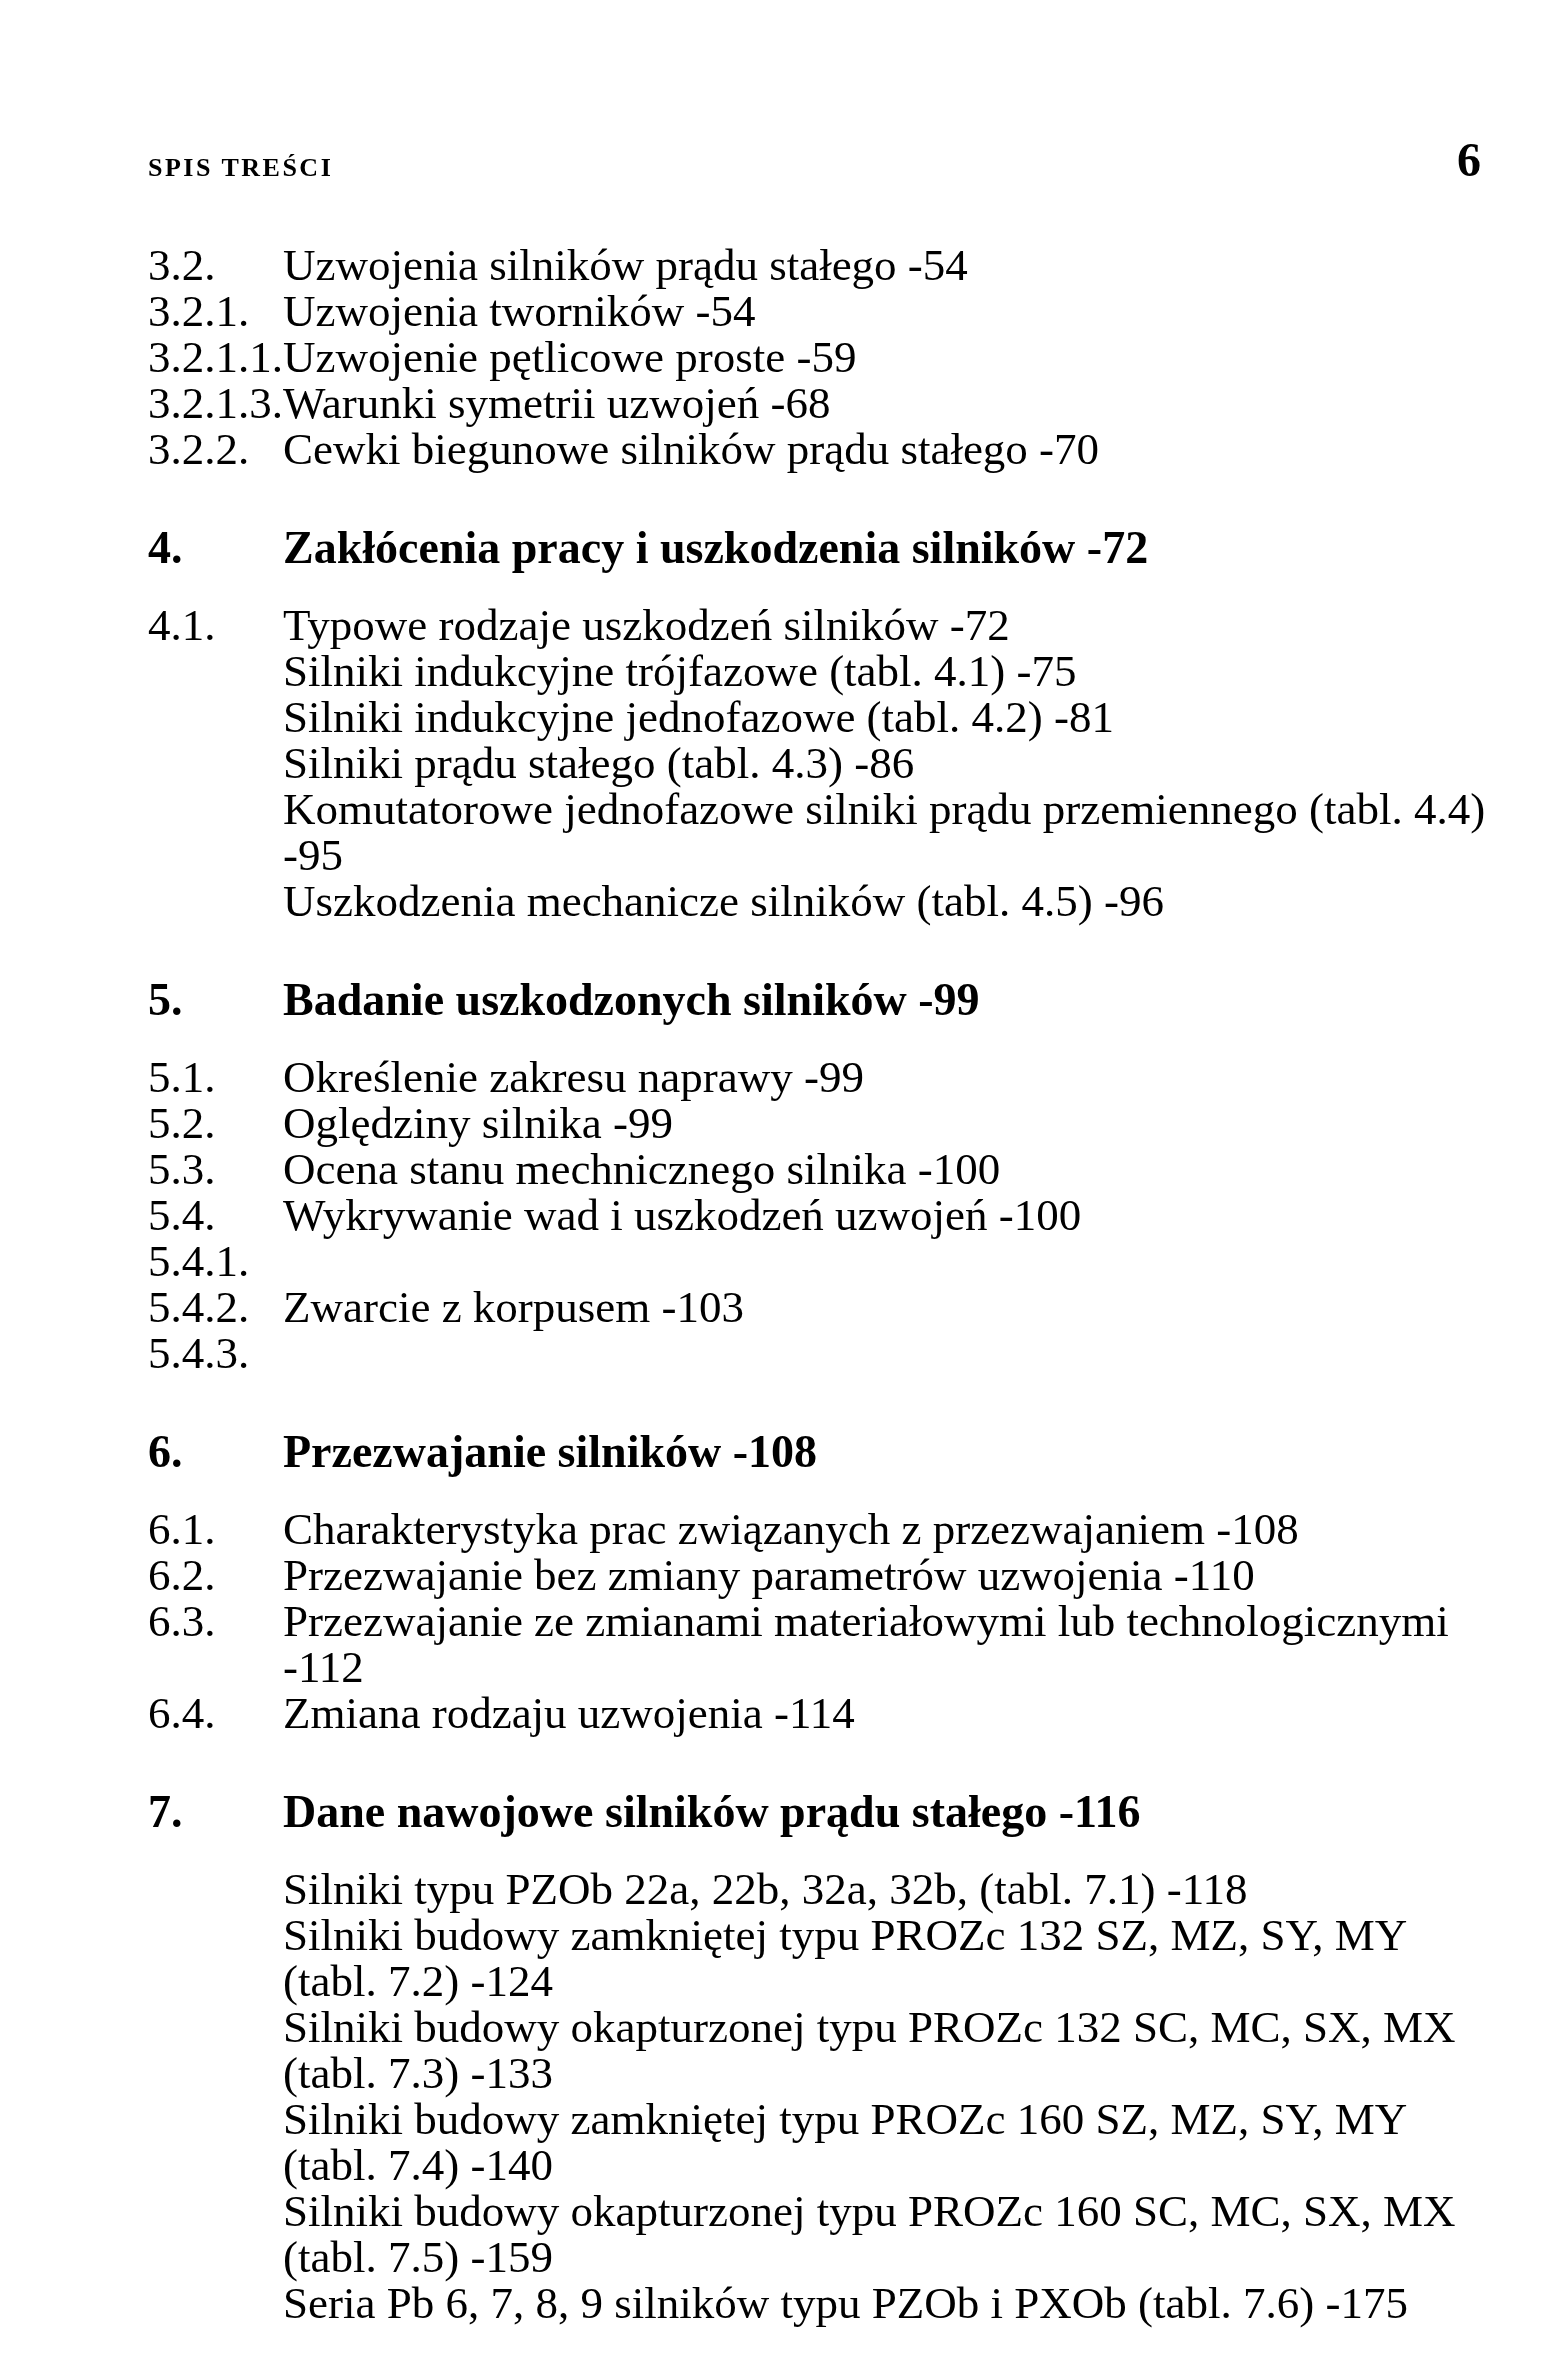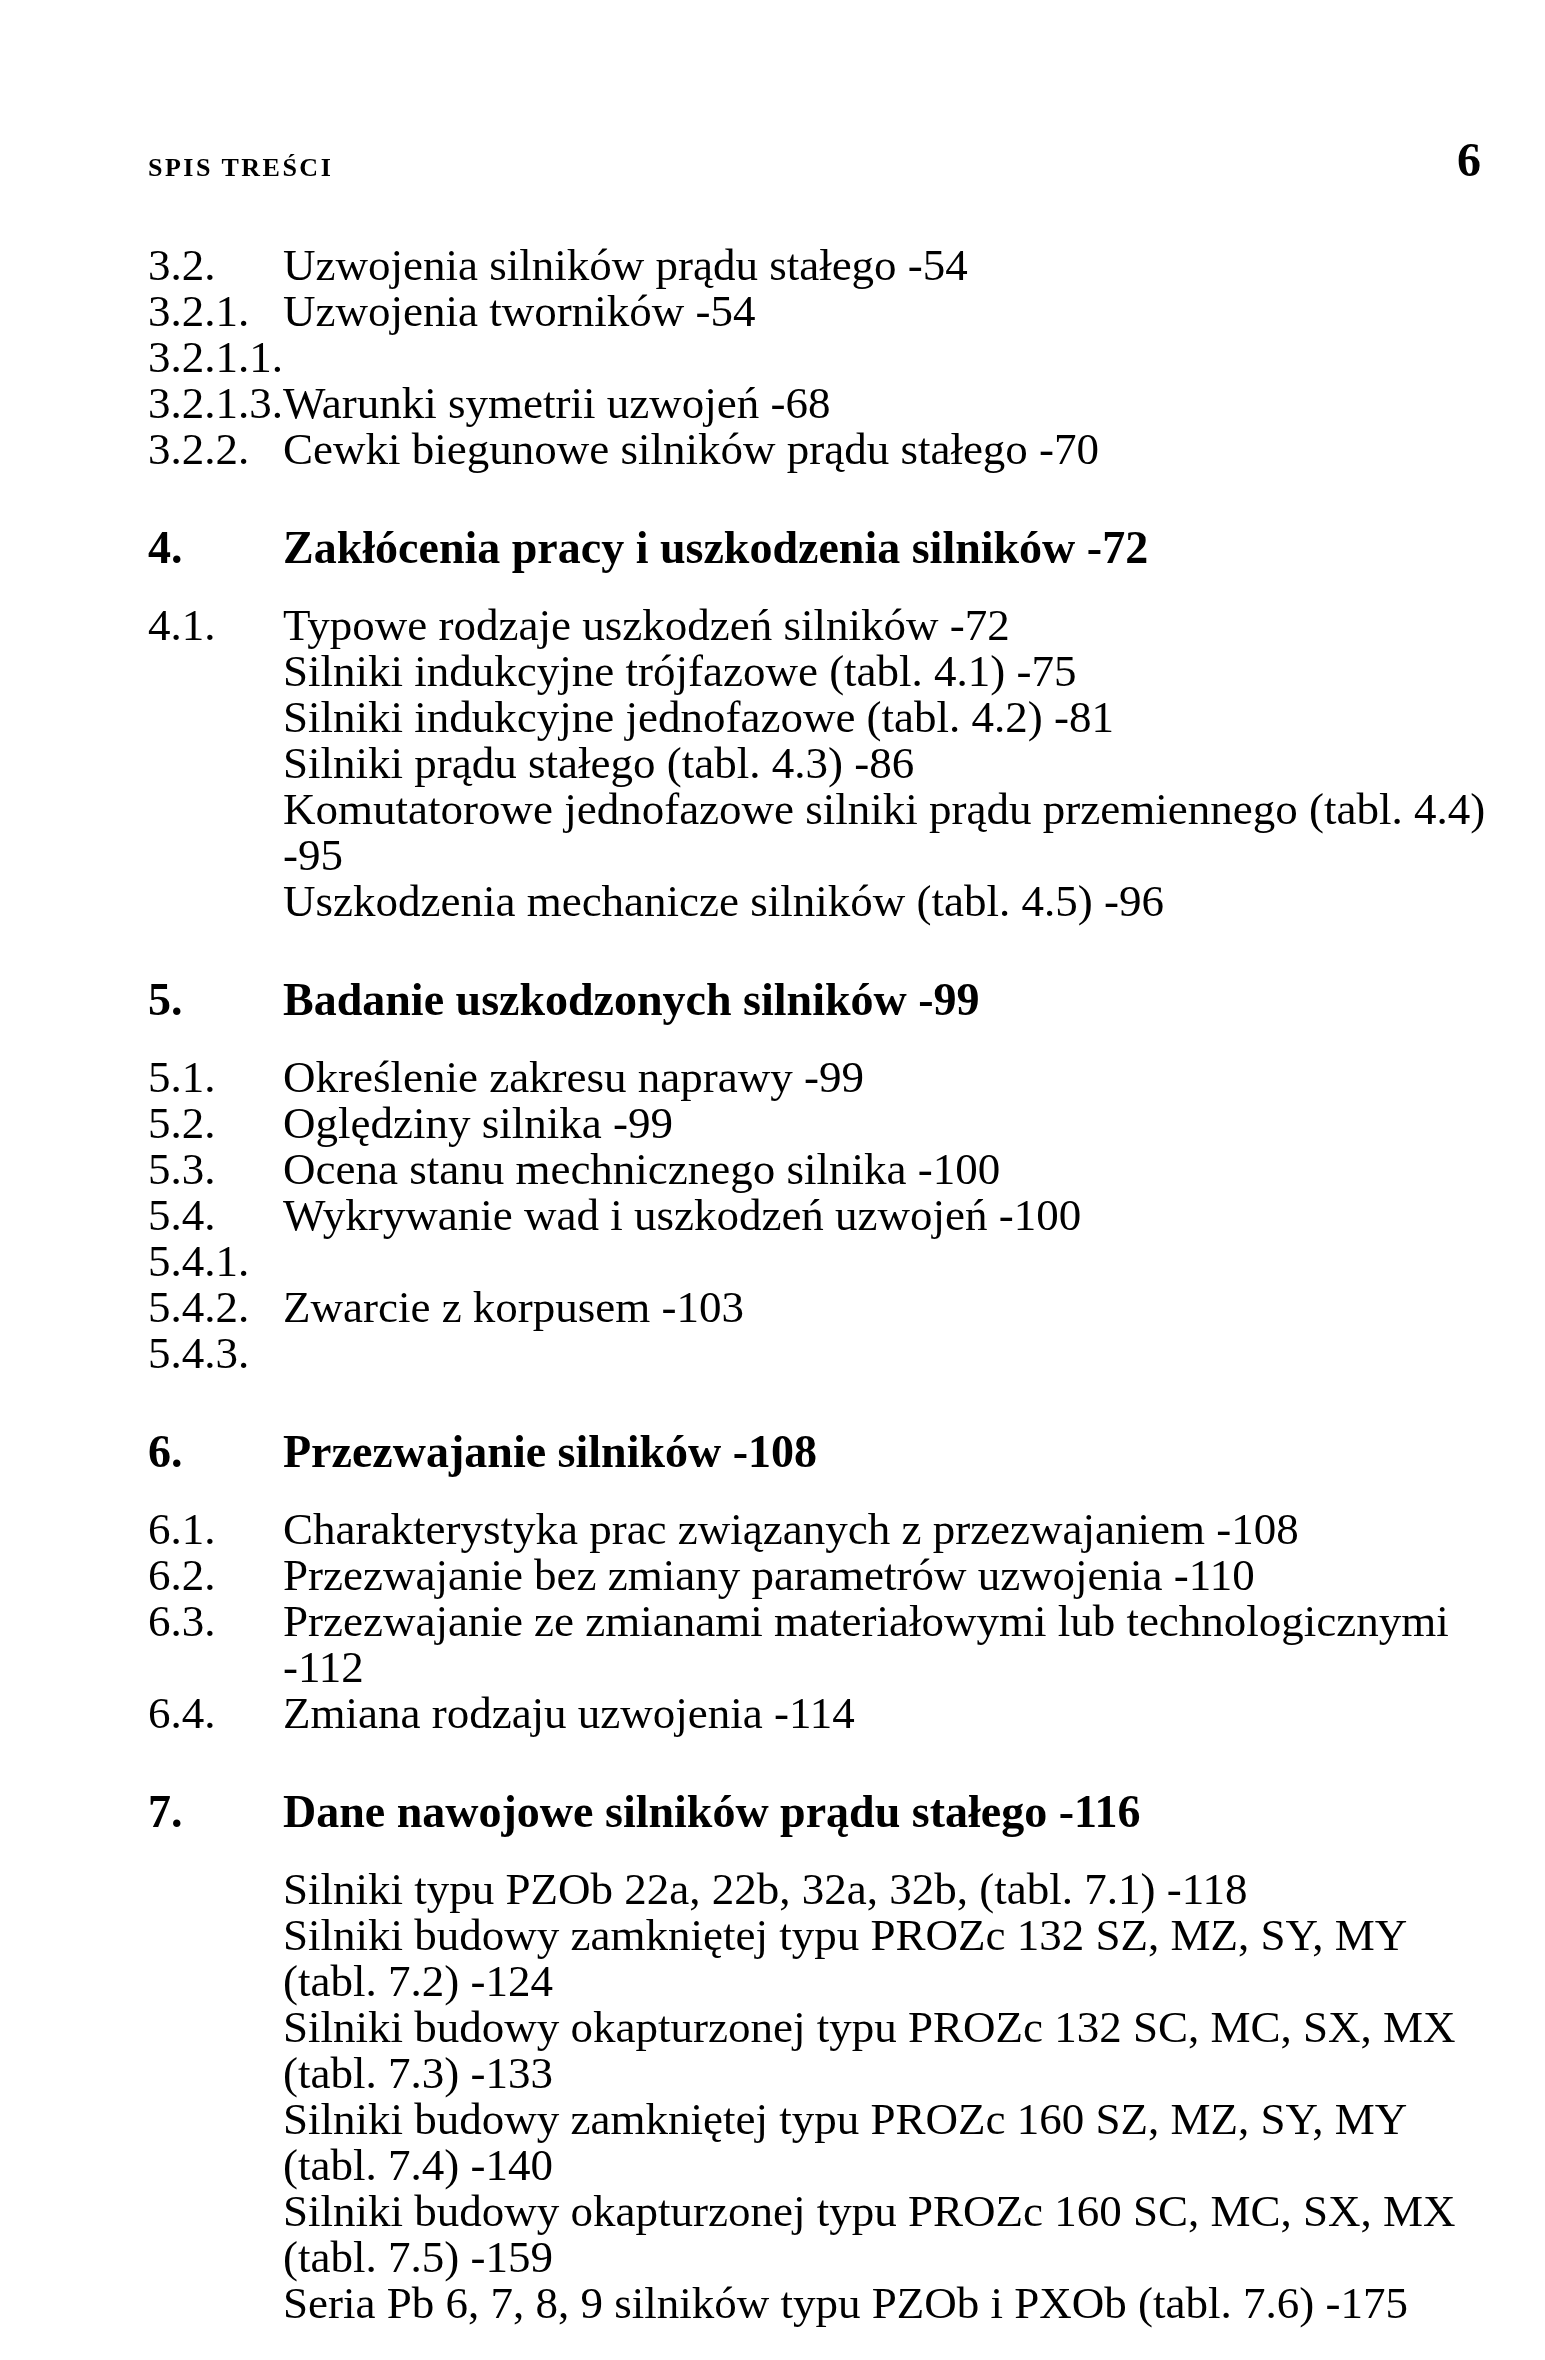--- a/index.html
+++ b/index.html
@@ -74,20 +74,21 @@
         <div class="toc-row">
           <span class="toc-num">3.2.</span>
           <span class="toc-title">Uzwojenia silników prądu stałego -54</span>
         </div>
         <div class="toc-row">
           <span class="toc-num">3.2.1.</span>
           <span class="toc-title">Uzwojenia tworników -54</span>
         </div>
         <div class="toc-row">
           <span class="toc-num">3.2.1.1.</span>
+          <span class="toc-title">Uzwojenie pętlicowe proste -59</span>
         </div>
         <div class="toc-row">
           <span class="toc-num">3.2.1.3.</span>
           <span class="toc-title">Warunki symetrii uzwojeń -68</span>
         </div>
         <div class="toc-row">
           <span class="toc-num">3.2.2.</span>
           <span class="toc-title">Cewki biegunowe silników prądu stałego -70</span>
         </div>
         <div class="toc-row heading">

